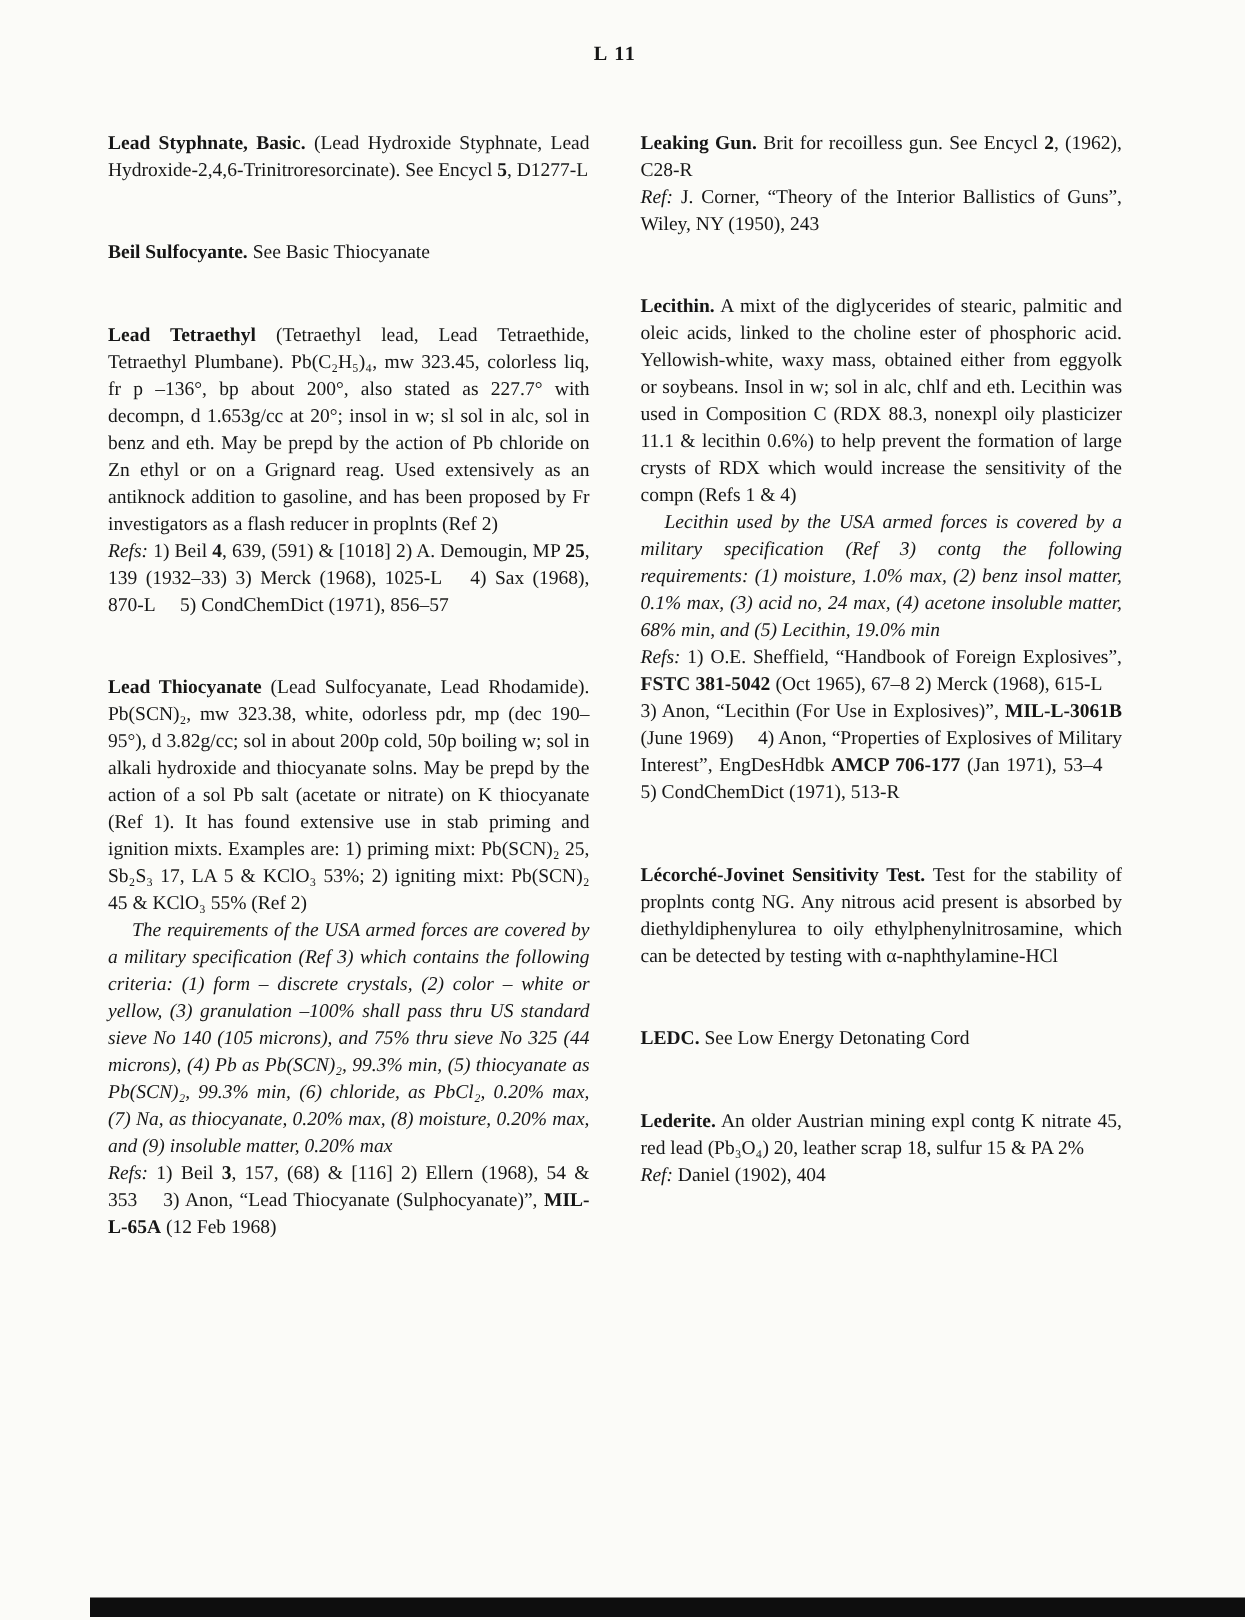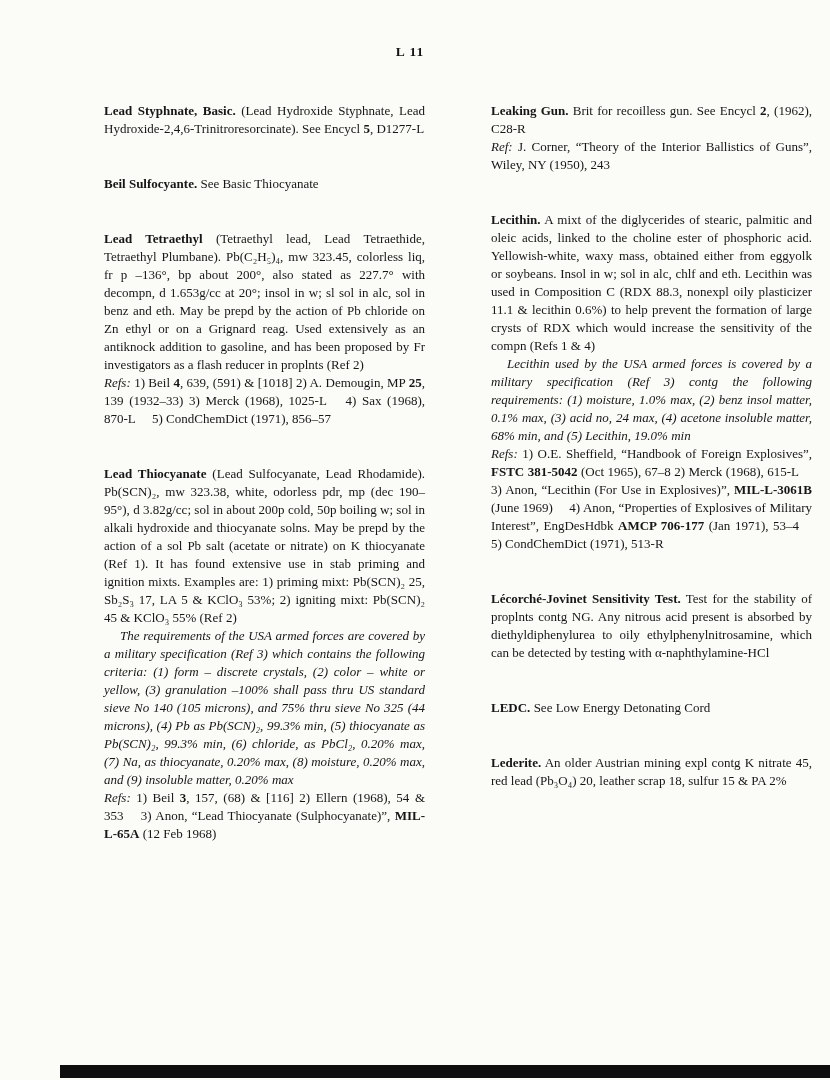--- a/index.html
+++ b/index.html
@@ -5,30 +5,30 @@
   html,body{margin:0;padding:0;background:#d9d9d6;}
   .page{
     position:relative;
     width:830px;height:1080px;
     margin:0 auto;
     background:#fbfbf8;
     overflow:hidden;
     font-family:"Liberation Serif","DejaVu Serif",serif;
     color:#161616;
   }
-  .content{padding:44px 0 0 72px;width:676px;}
+  .content{padding:28px 0 0 72px;width:676px;}
   .page-header{
     text-align:center;
     font-weight:bold;
     font-size:13.5px;
     letter-spacing:1px;
     margin-bottom:42px;
   }
   .columns{display:flex;gap:34px;align-items:flex-start;}
-  .col{flex:0 0 321px;width:321px;margin-left:32px;}
+  .col{flex:0 0 321px;width:321px;}
   .entry{margin-bottom:37px;}
   .entry:last-child{margin-bottom:0;}
   p.para{
     margin:0;
     font-size:13px;
     line-height:18px;
     text-align:justify;
   }
   p.para.indent{text-indent:16px;font-style:italic;}
   .b{font-weight:bold;}
@@ -75,18 +75,19 @@
             <p class="para"><span class="i">Refs:</span><span class=""> 1) O.E. Sheffield, “Handbook of Foreign Explosives”, </span><span class="b ">FSTC 381-5042</span><span class=""> (Oct 1965), 67–8 2) Merck (1968), 615-L  3) Anon, “Lecithin (For Use in Explosives)”, </span><span class="b ">MIL-L-3061B</span><span class=""> (June 1969)  4) Anon, “Properties of Explosives of Military Interest”, EngDesHdbk </span><span class="b ">AMCP 706-177</span><span class=""> (Jan 1971), 53–4  5) CondChemDict (1971), 513-R</span></p>
           </div>
           <div class="entry">
             <p class="para"><span class="b ">Lécorché-Jovinet Sensitivity Test.</span><span class=""> Test for the stability of proplnts contg NG. Any nitrous acid present is absorbed by diethyldiphenylurea to oily ethylphenylnitrosamine, which can be detected by testing with α-naphthylamine-HCl</span></p>
           </div>
           <div class="entry">
             <p class="para"><span class="b ">LEDC.</span><span class=""> See Low Energy Detonating Cord</span></p>
           </div>
           <div class="entry">
             <p class="para"><span class="b ">Lederite.</span><span class=""> An older Austrian mining expl contg K nitrate 45, red lead (Pb₃O₄) 20, leather scrap 18, sulfur 15 &amp; PA 2%</span></p>
+            <p class="para"><span class="i">Ref:</span><span class=""> Daniel (1902), 404</span></p>
           </div>
         </div>
     </div>
   </div>
   <div class="scan-bar" style="background: rgb(14, 14, 14);"></div>
 </div>
 
 </body></html>

